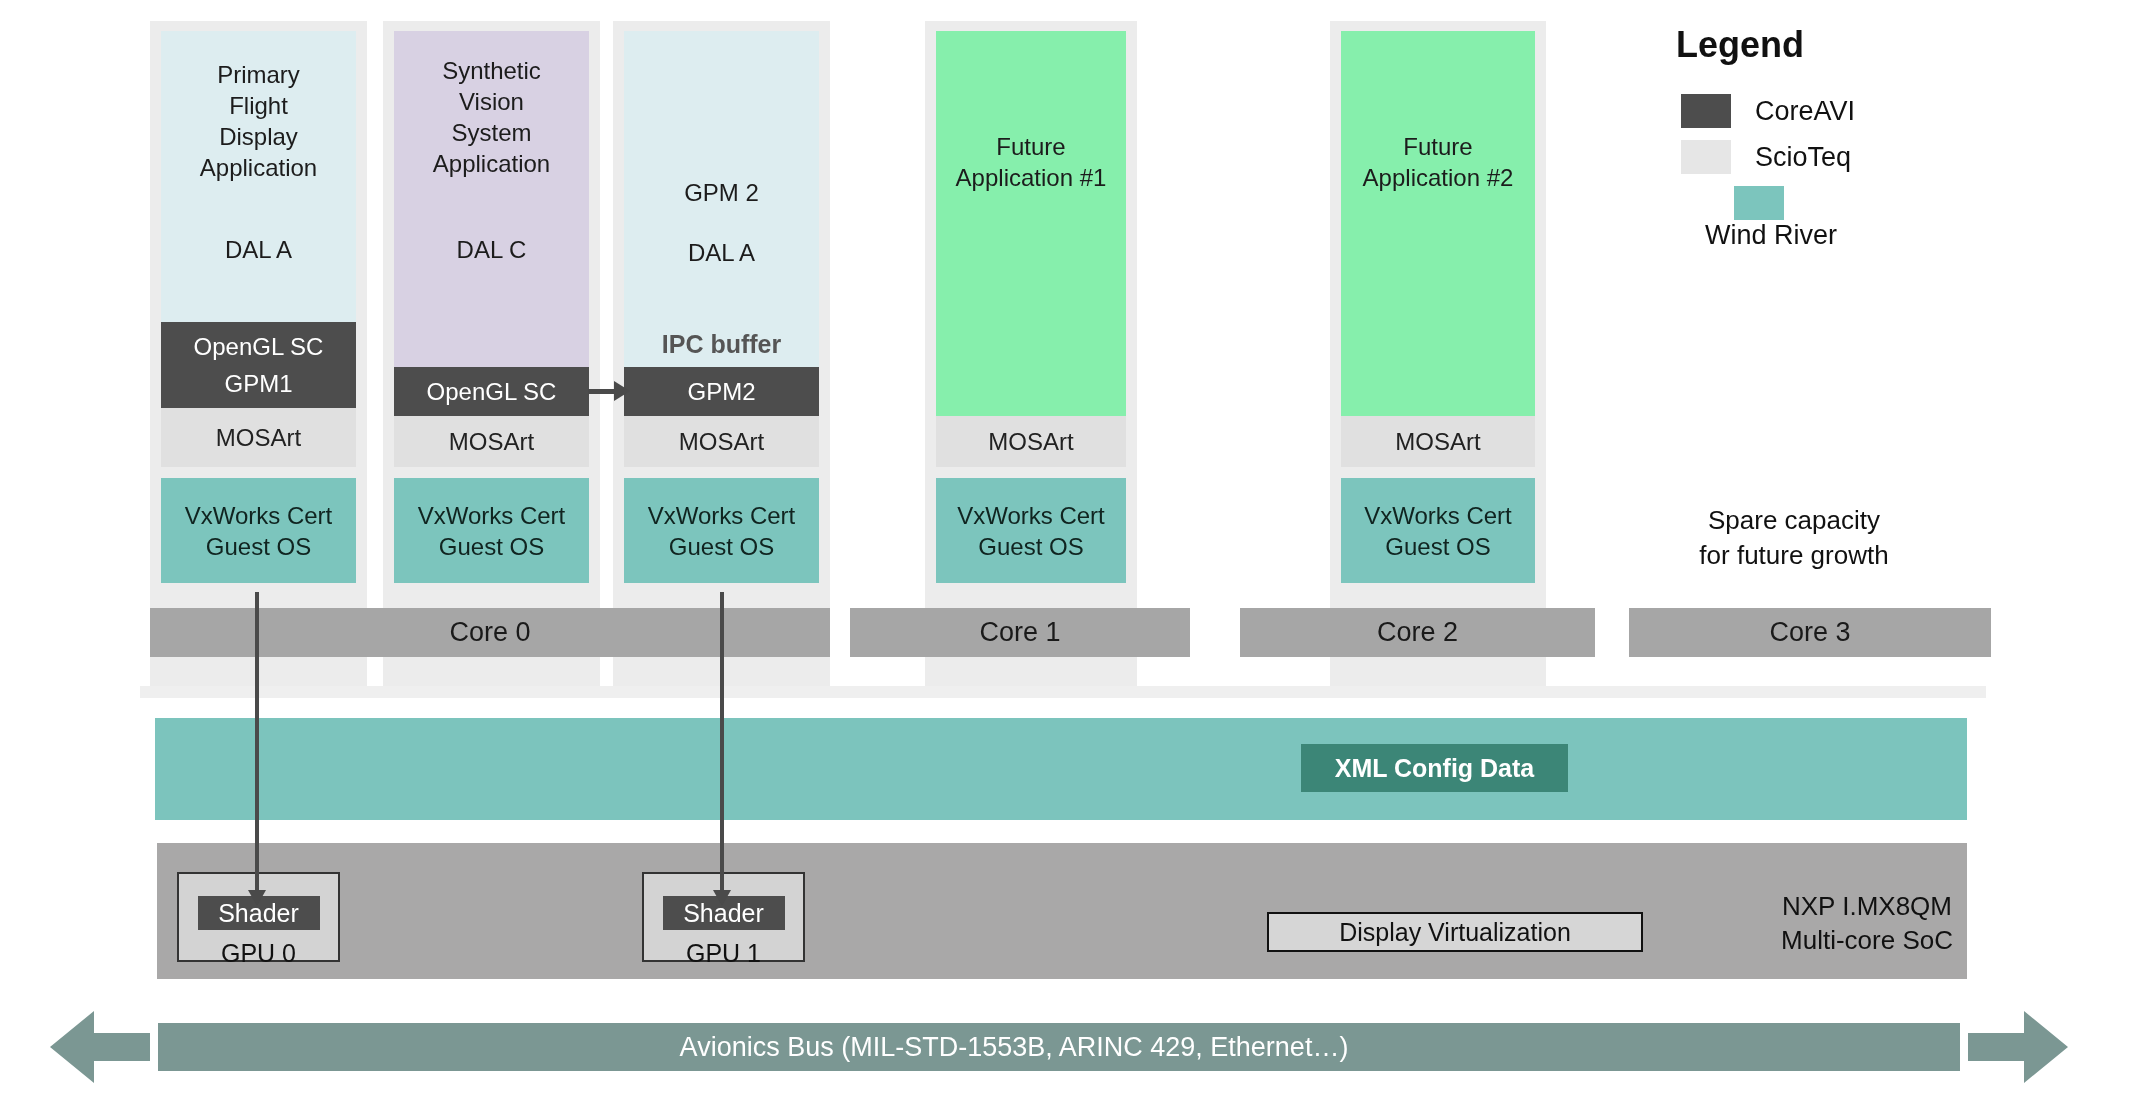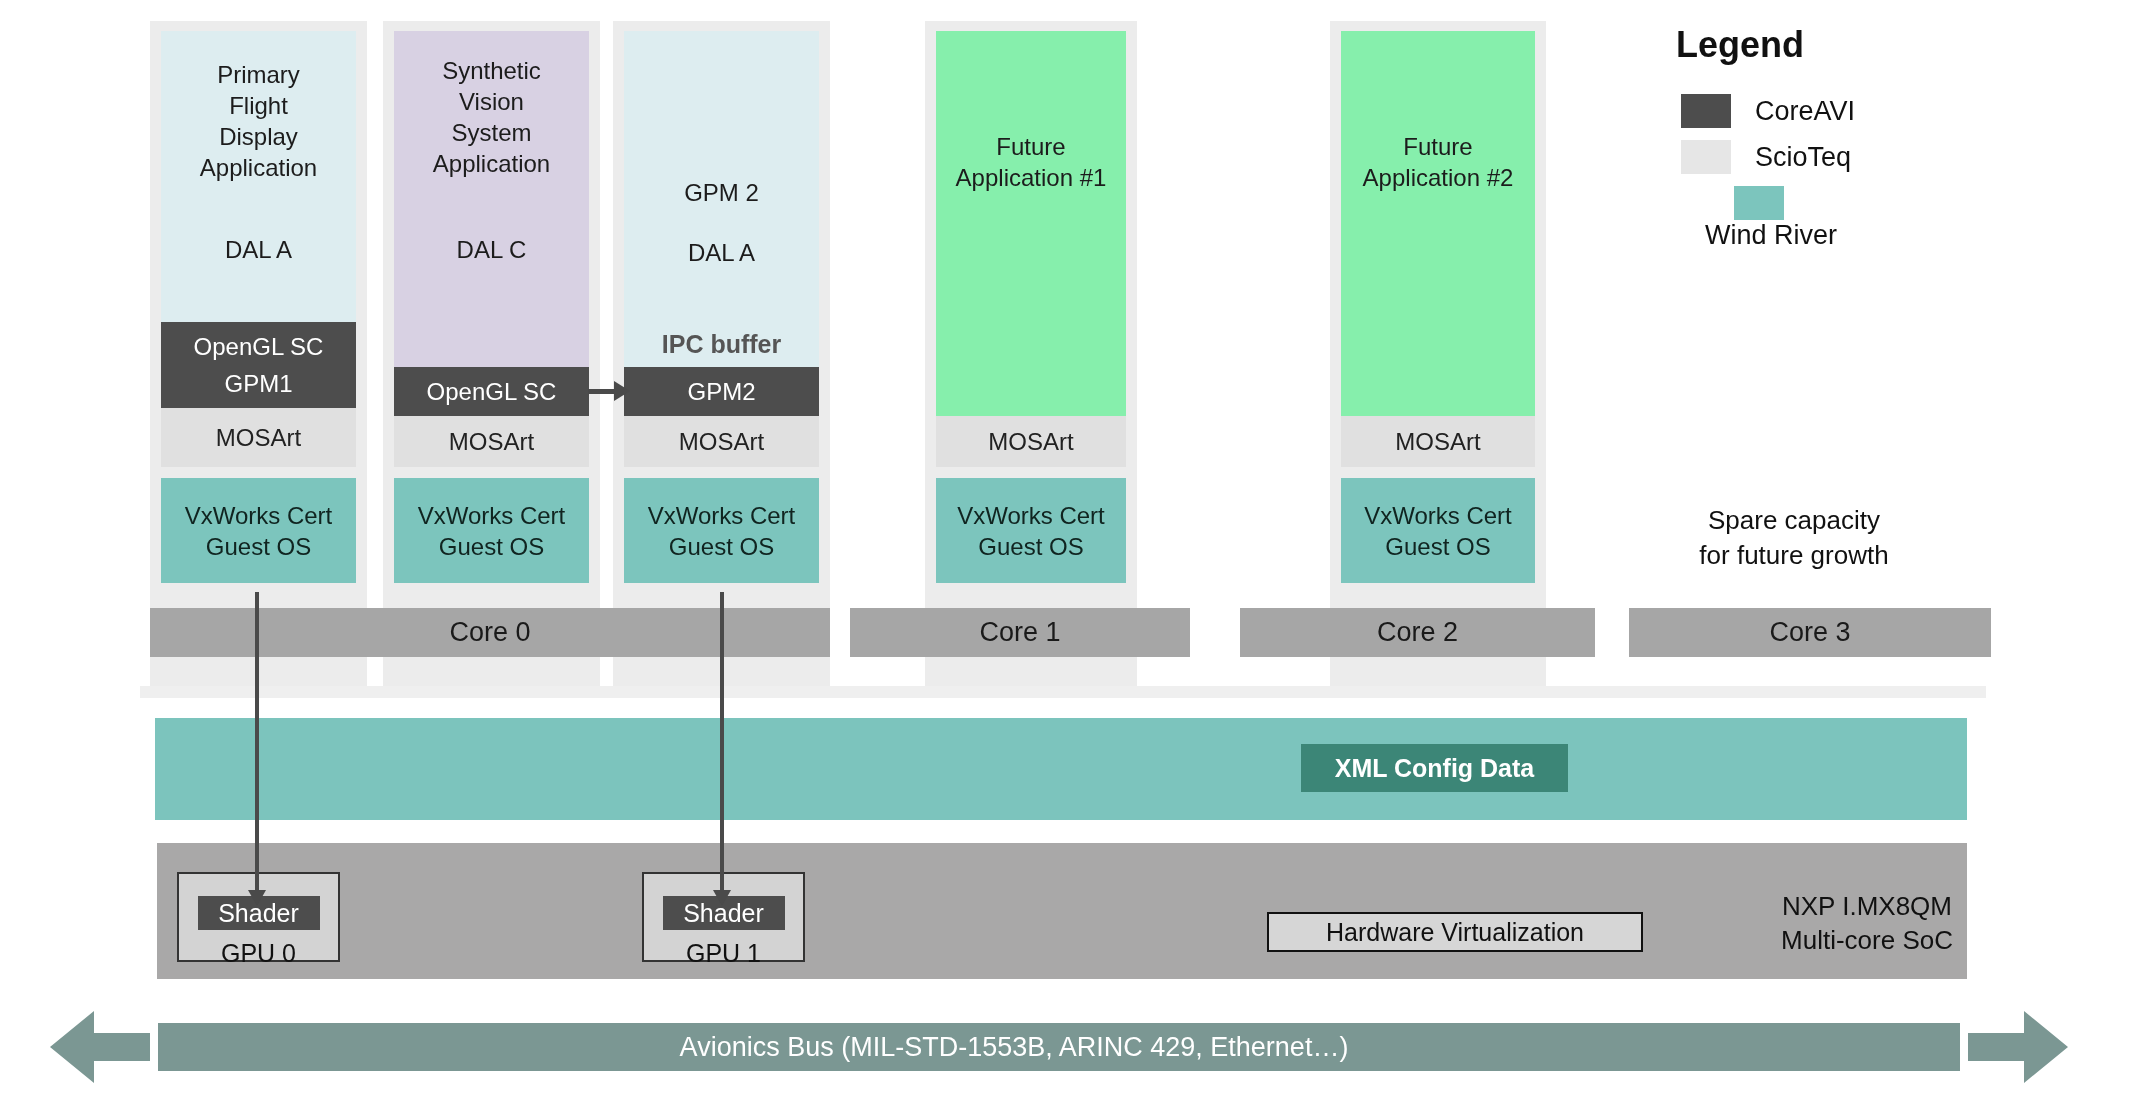--- a/index.html
+++ b/index.html
@@ -137,21 +137,21 @@
 
 <div class="soc">
   <div class="gpu" style="left:20px;">
     <div class="shader">Shader</div>
     <div class="gpulabel">GPU 0</div>
   </div>
   <div class="gpu" style="left:485px;">
     <div class="shader">Shader</div>
     <div class="gpulabel">GPU 1</div>
   </div>
-  <div class="hwv">Hardware Virtualization</div>
+  <div class="hwv">Display Virtualization</div>
   <div class="soclabel preline">NXP I.MX8QM
 Multi-core SoC</div>
 </div>
 
 <div class="varrow" style="left:255px;"></div>
 <div class="vhead" style="left:248px;"></div>
 <div class="varrow" style="left:720px;"></div>
 <div class="vhead" style="left:713px;"></div>
 <div class="ipcshaft"></div>
 <div class="ipchead"></div>

